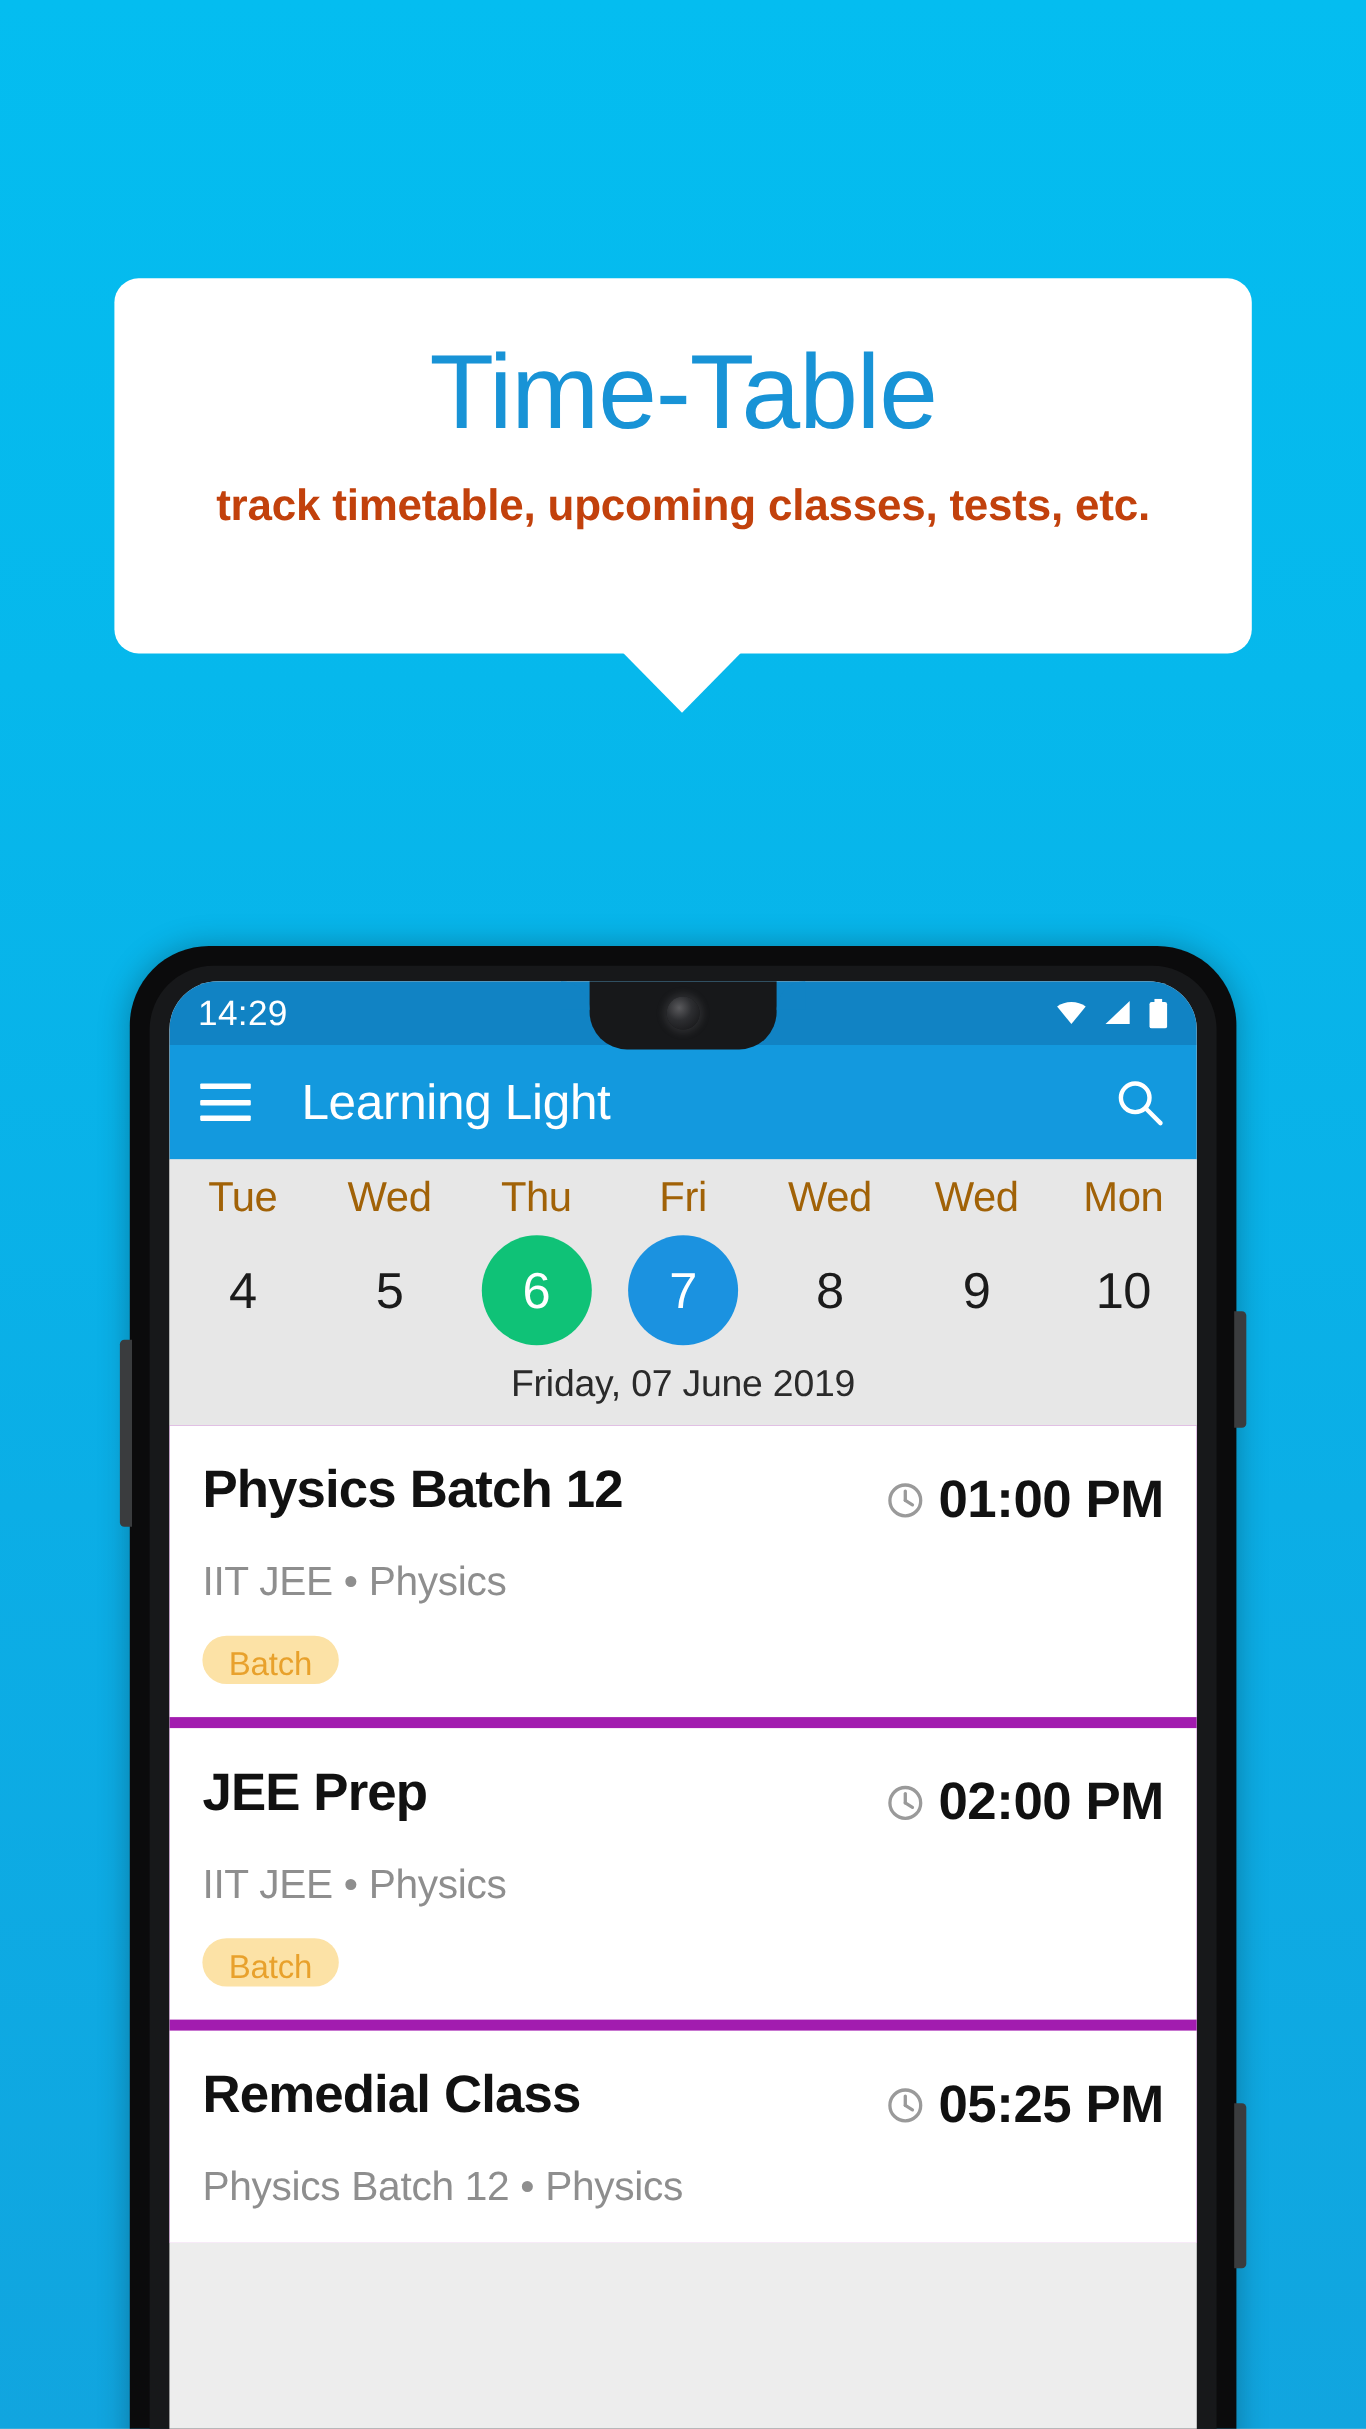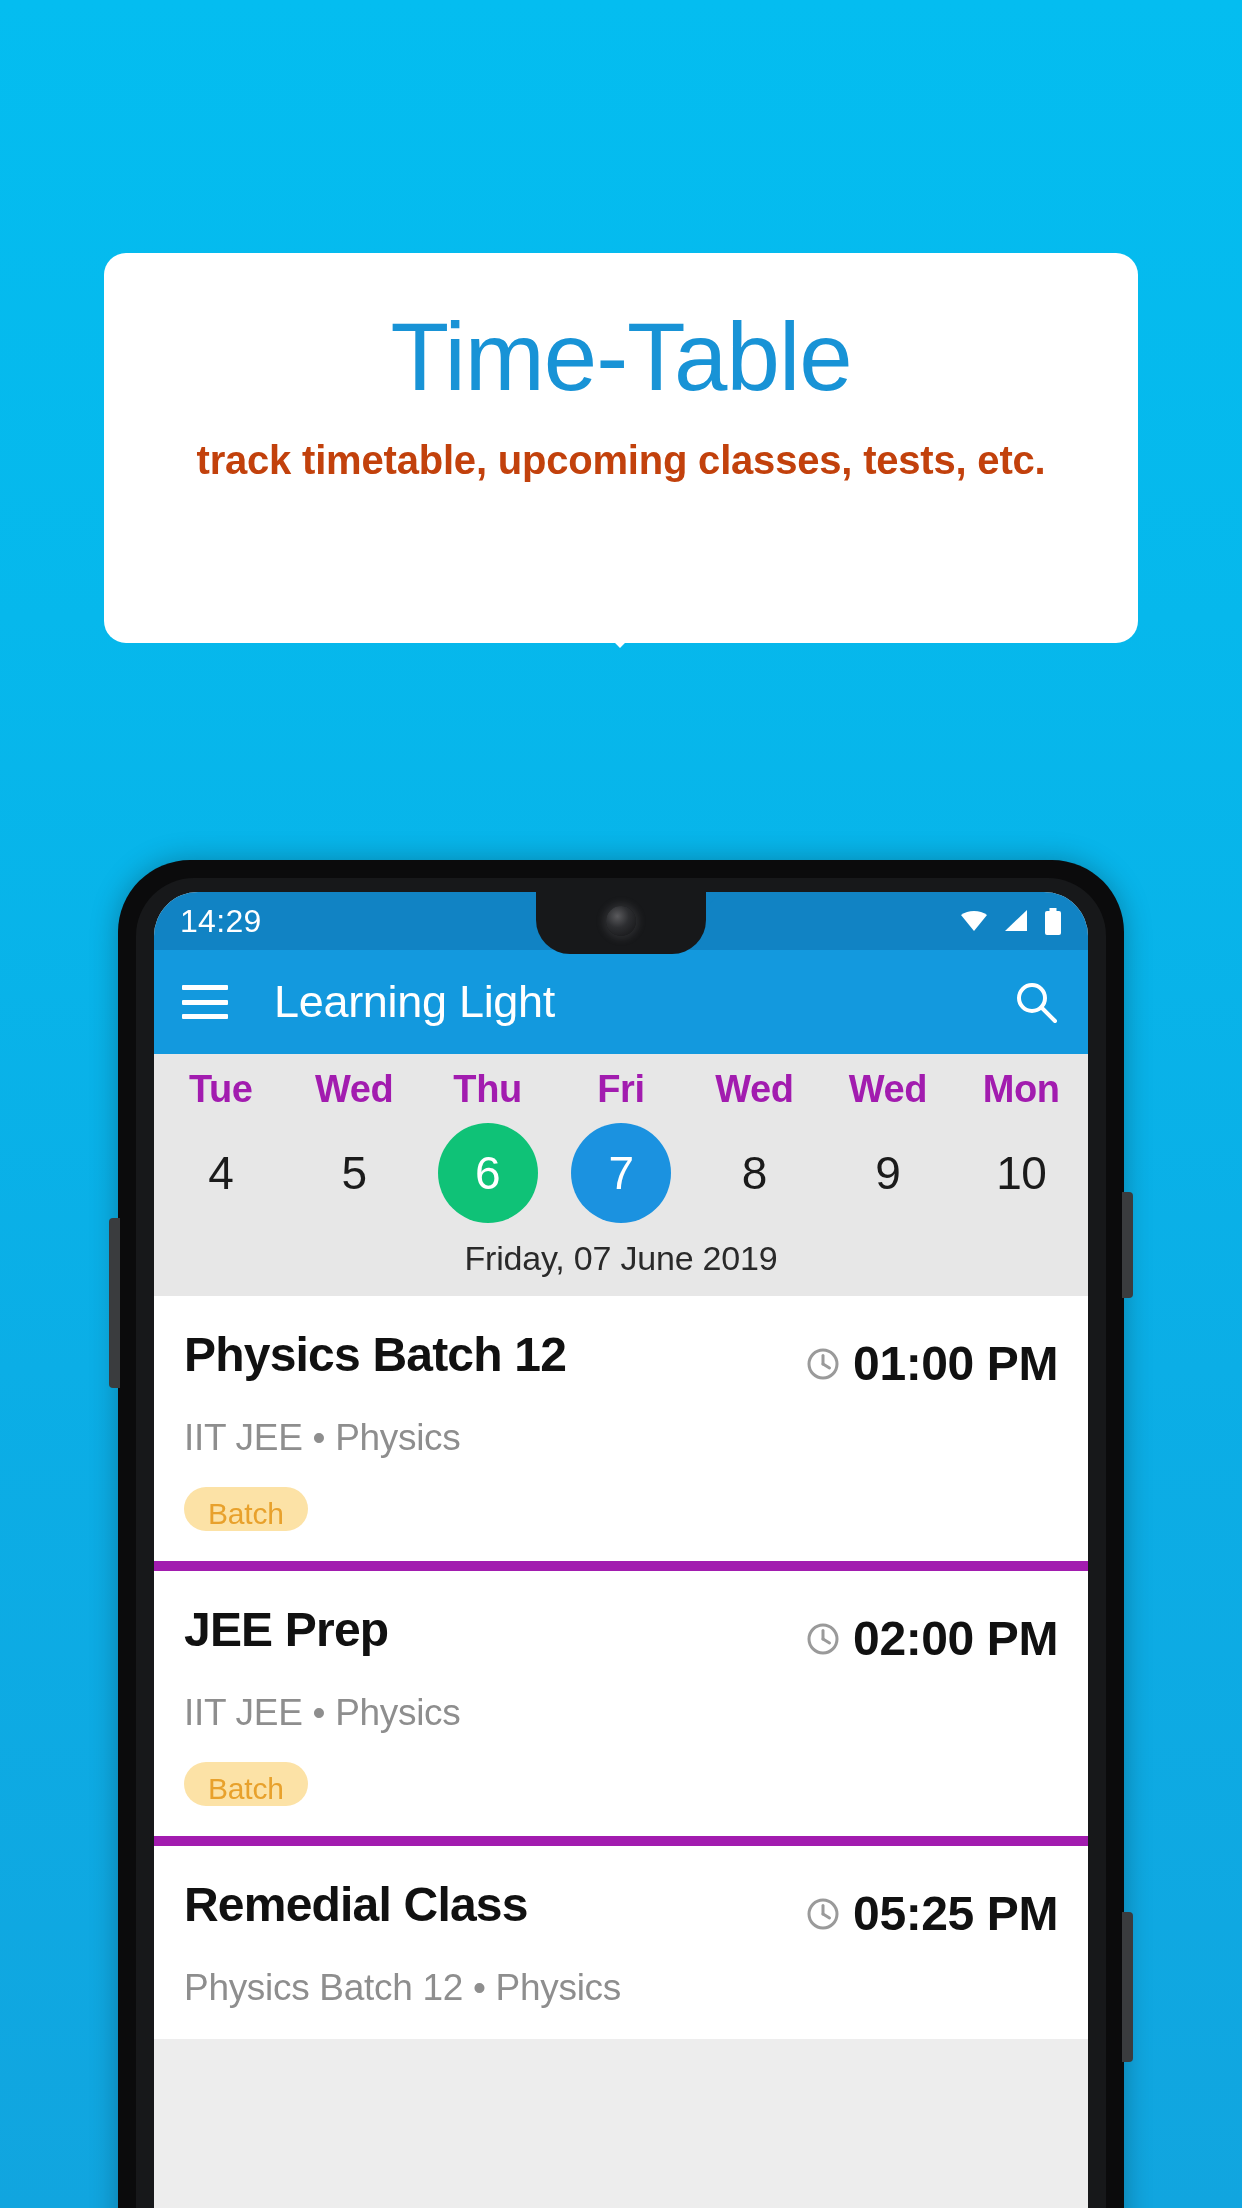--- a/index.html
+++ b/index.html
@@ -10,21 +10,21 @@
   }
   body {
     position:relative;
     background:linear-gradient(180deg,#04BDF0 0%,#06B8EC 28%,#0BAEE6 62%,#11A5DF 100%);
   }
 
   
   #bubble {
     position:absolute;
     left:104px; top:253px;
-    width:1034px; height:390px;
+    width:1034px; height:341px;
     background:#FFFFFF;
     border-radius:22px;
   }
   #bubble-tail {
     position:absolute;
     left:565px; top:592px;
     width:0; height:0;
     border-left:55px solid transparent;
     border-right:55px solid transparent;
     border-top:56px solid #FFFFFF;
@@ -175,22 +175,22 @@
   }
   #day-names, #day-nums {
     display:flex;
   }
   .day-cell {
     flex:1;
     text-align:center;
   }
   .day-name {
     font-size:38px;
-    color:#a21caf;
-    font-weight:700;
+    color:#a16207;
+    font-weight:400;
     letter-spacing:-0.4px;
   }
   #day-nums { margin-top:12px; }
   .day-num-wrap {
     flex:1;
     display:flex;
     justify-content:center;
     align-items:center;
   }
   .day-num {

